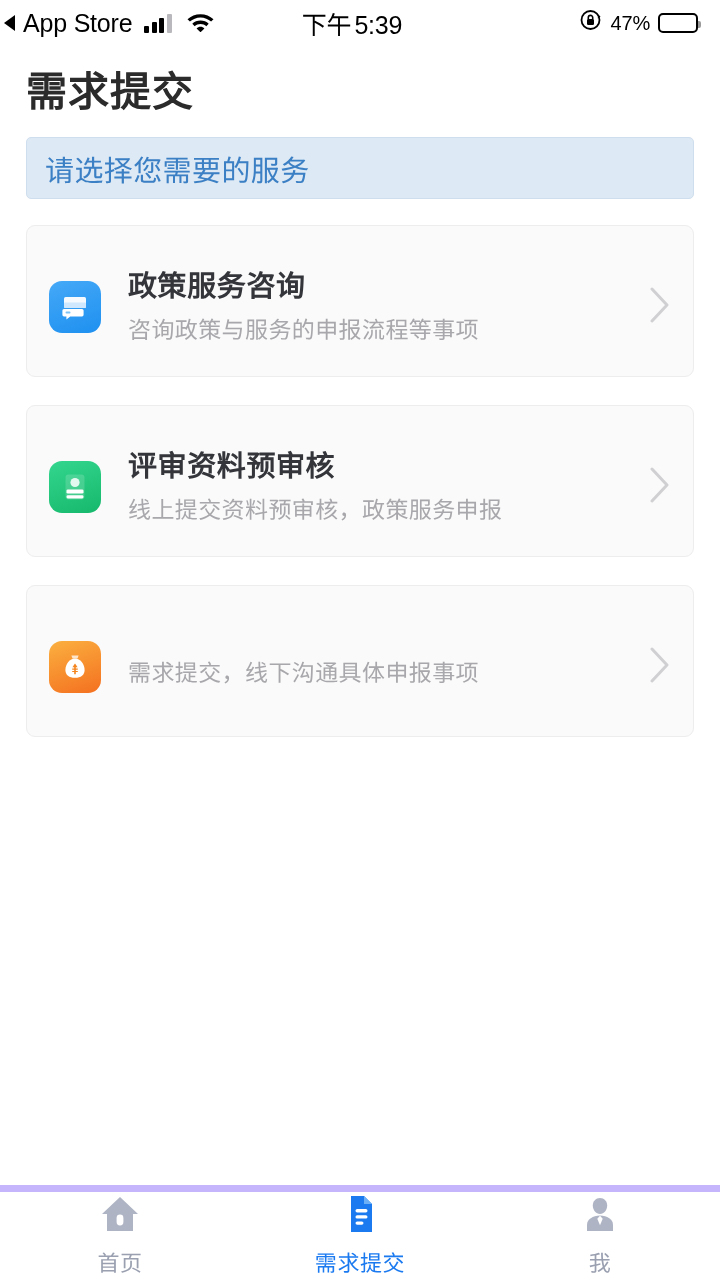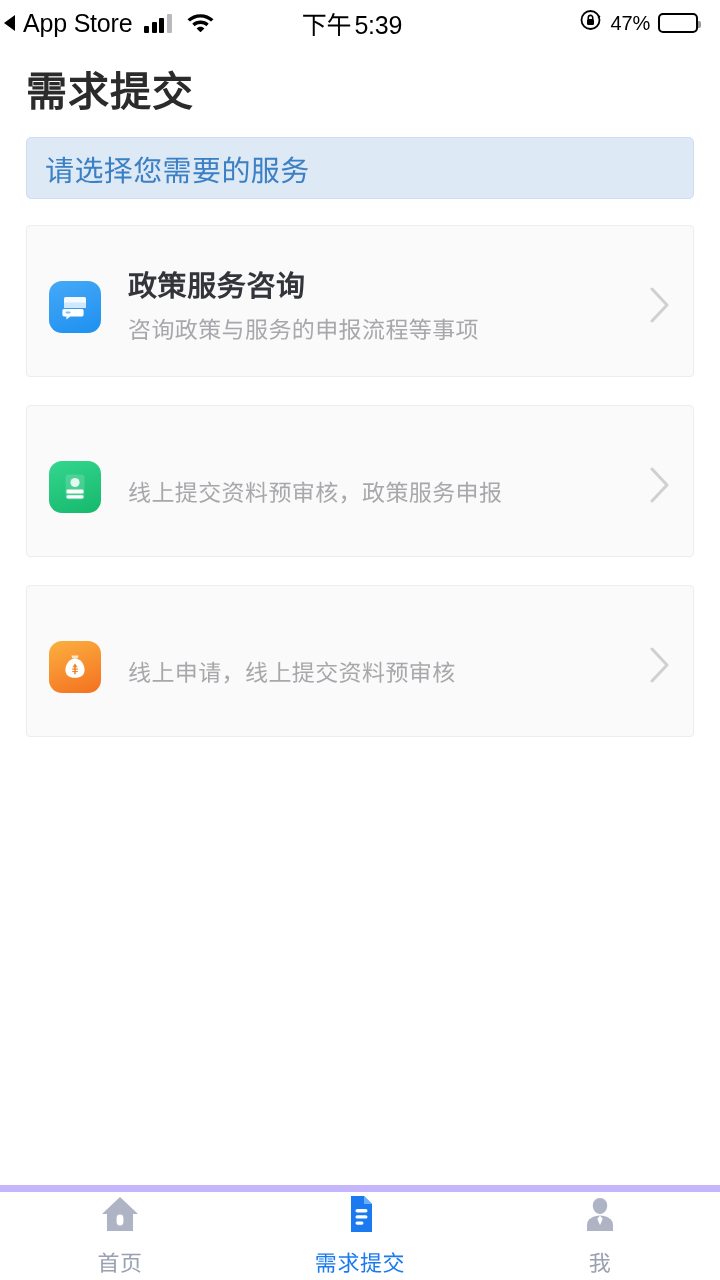--- a/index.html
+++ b/index.html
@@ -125,21 +125,21 @@
     font-size: 29px;
     letter-spacing: 0.4px;
   }
 
   
   .card-list { margin-top: 26px; }
   .service-card {
     margin: 0 26px 28px 26px;
     background: #fafafa;
     border: 1px solid #ededed;
-    border-radius: 4px;
+    border-radius: 9px;
     box-sizing: border-box;
     height: 152px;
     display: flex;
     align-items: center;
     padding: 12px 22px 0 22px;
     position: relative;
   }
   .card-icon {
     width: 52px; height: 52px;
     border-radius: 13px;
@@ -268,39 +268,40 @@
   <div class="service-card">
     <span class="card-icon" style="background:linear-gradient(160deg,#34d68f 0%,#15b86b 100%)">
       <svg width="32" height="32" viewBox="0 0 32 32">
         <rect x="6.5" y="3.5" width="19" height="25" rx="3" fill="#ffffff" opacity="0.16"></rect>
         <circle cx="16" cy="11.5" r="4.6" fill="#ffffff" opacity="0.85"></circle>
         <rect x="7.5" y="18.4" width="17" height="4.2" rx="1.4" fill="#ffffff"></rect>
         <rect x="7.5" y="24.2" width="17" height="3.2" rx="1.3" fill="#ffffff"></rect>
       </svg>
     </span>
     <span class="card-texts">
+      <span class="card-title" style="display:block">评审资料预审核</span>
       <span class="card-sub" style="display:block">线上提交资料预审核，政策服务申报</span>
     </span>
     <span class="chevron">
       <svg width="22" height="38" viewBox="0 0 22 38">
         <path d="M3 3l15 16L3 35" fill="none" stroke="#c9c9cd" stroke-width="3" stroke-linecap="round" stroke-linejoin="round"></path>
       </svg>
     </span>
   </div>
 
   <div class="service-card">
     <span class="card-icon" style="background:linear-gradient(160deg,#fbb040 0%,#f4701f 100%)">
       <svg width="32" height="32" viewBox="0 0 32 32">
         <path d="M12.4 4.5h7.2l-1.1 3.1h-5z" fill="#ffffff" opacity="0.75"></path>
         <path d="M16 7.6c5.2 0 9.6 5.6 9.6 11.3 0 5-3.7 7.9-9.6 7.9s-9.6-2.9-9.6-7.9C6.4 13.2 10.8 7.6 16 7.6z" fill="#ffffff"></path>
         <path d="M16 12.6l2.6 3.6h-1.8v1.3h2v1.2h-2v1.2h2v1.2h-2v2.2h-1.6v-2.2h-2v-1.2h2v-1.2h-2v-1.2h2v-1.3h-1.8z" fill="#f4851f"></path>
       </svg>
     </span>
     <span class="card-texts">
-      <span class="card-sub" style="display:block">线上申请，线上提交资料预审核</span>
+      <span class="card-sub" style="display:block">需求提交，线下沟通具体申报事项</span>
     </span>
     <span class="chevron">
       <svg width="22" height="38" viewBox="0 0 22 38">
         <path d="M3 3l15 16L3 35" fill="none" stroke="#c9c9cd" stroke-width="3" stroke-linecap="round" stroke-linejoin="round"></path>
       </svg>
     </span>
   </div>
 
 </div>
 

